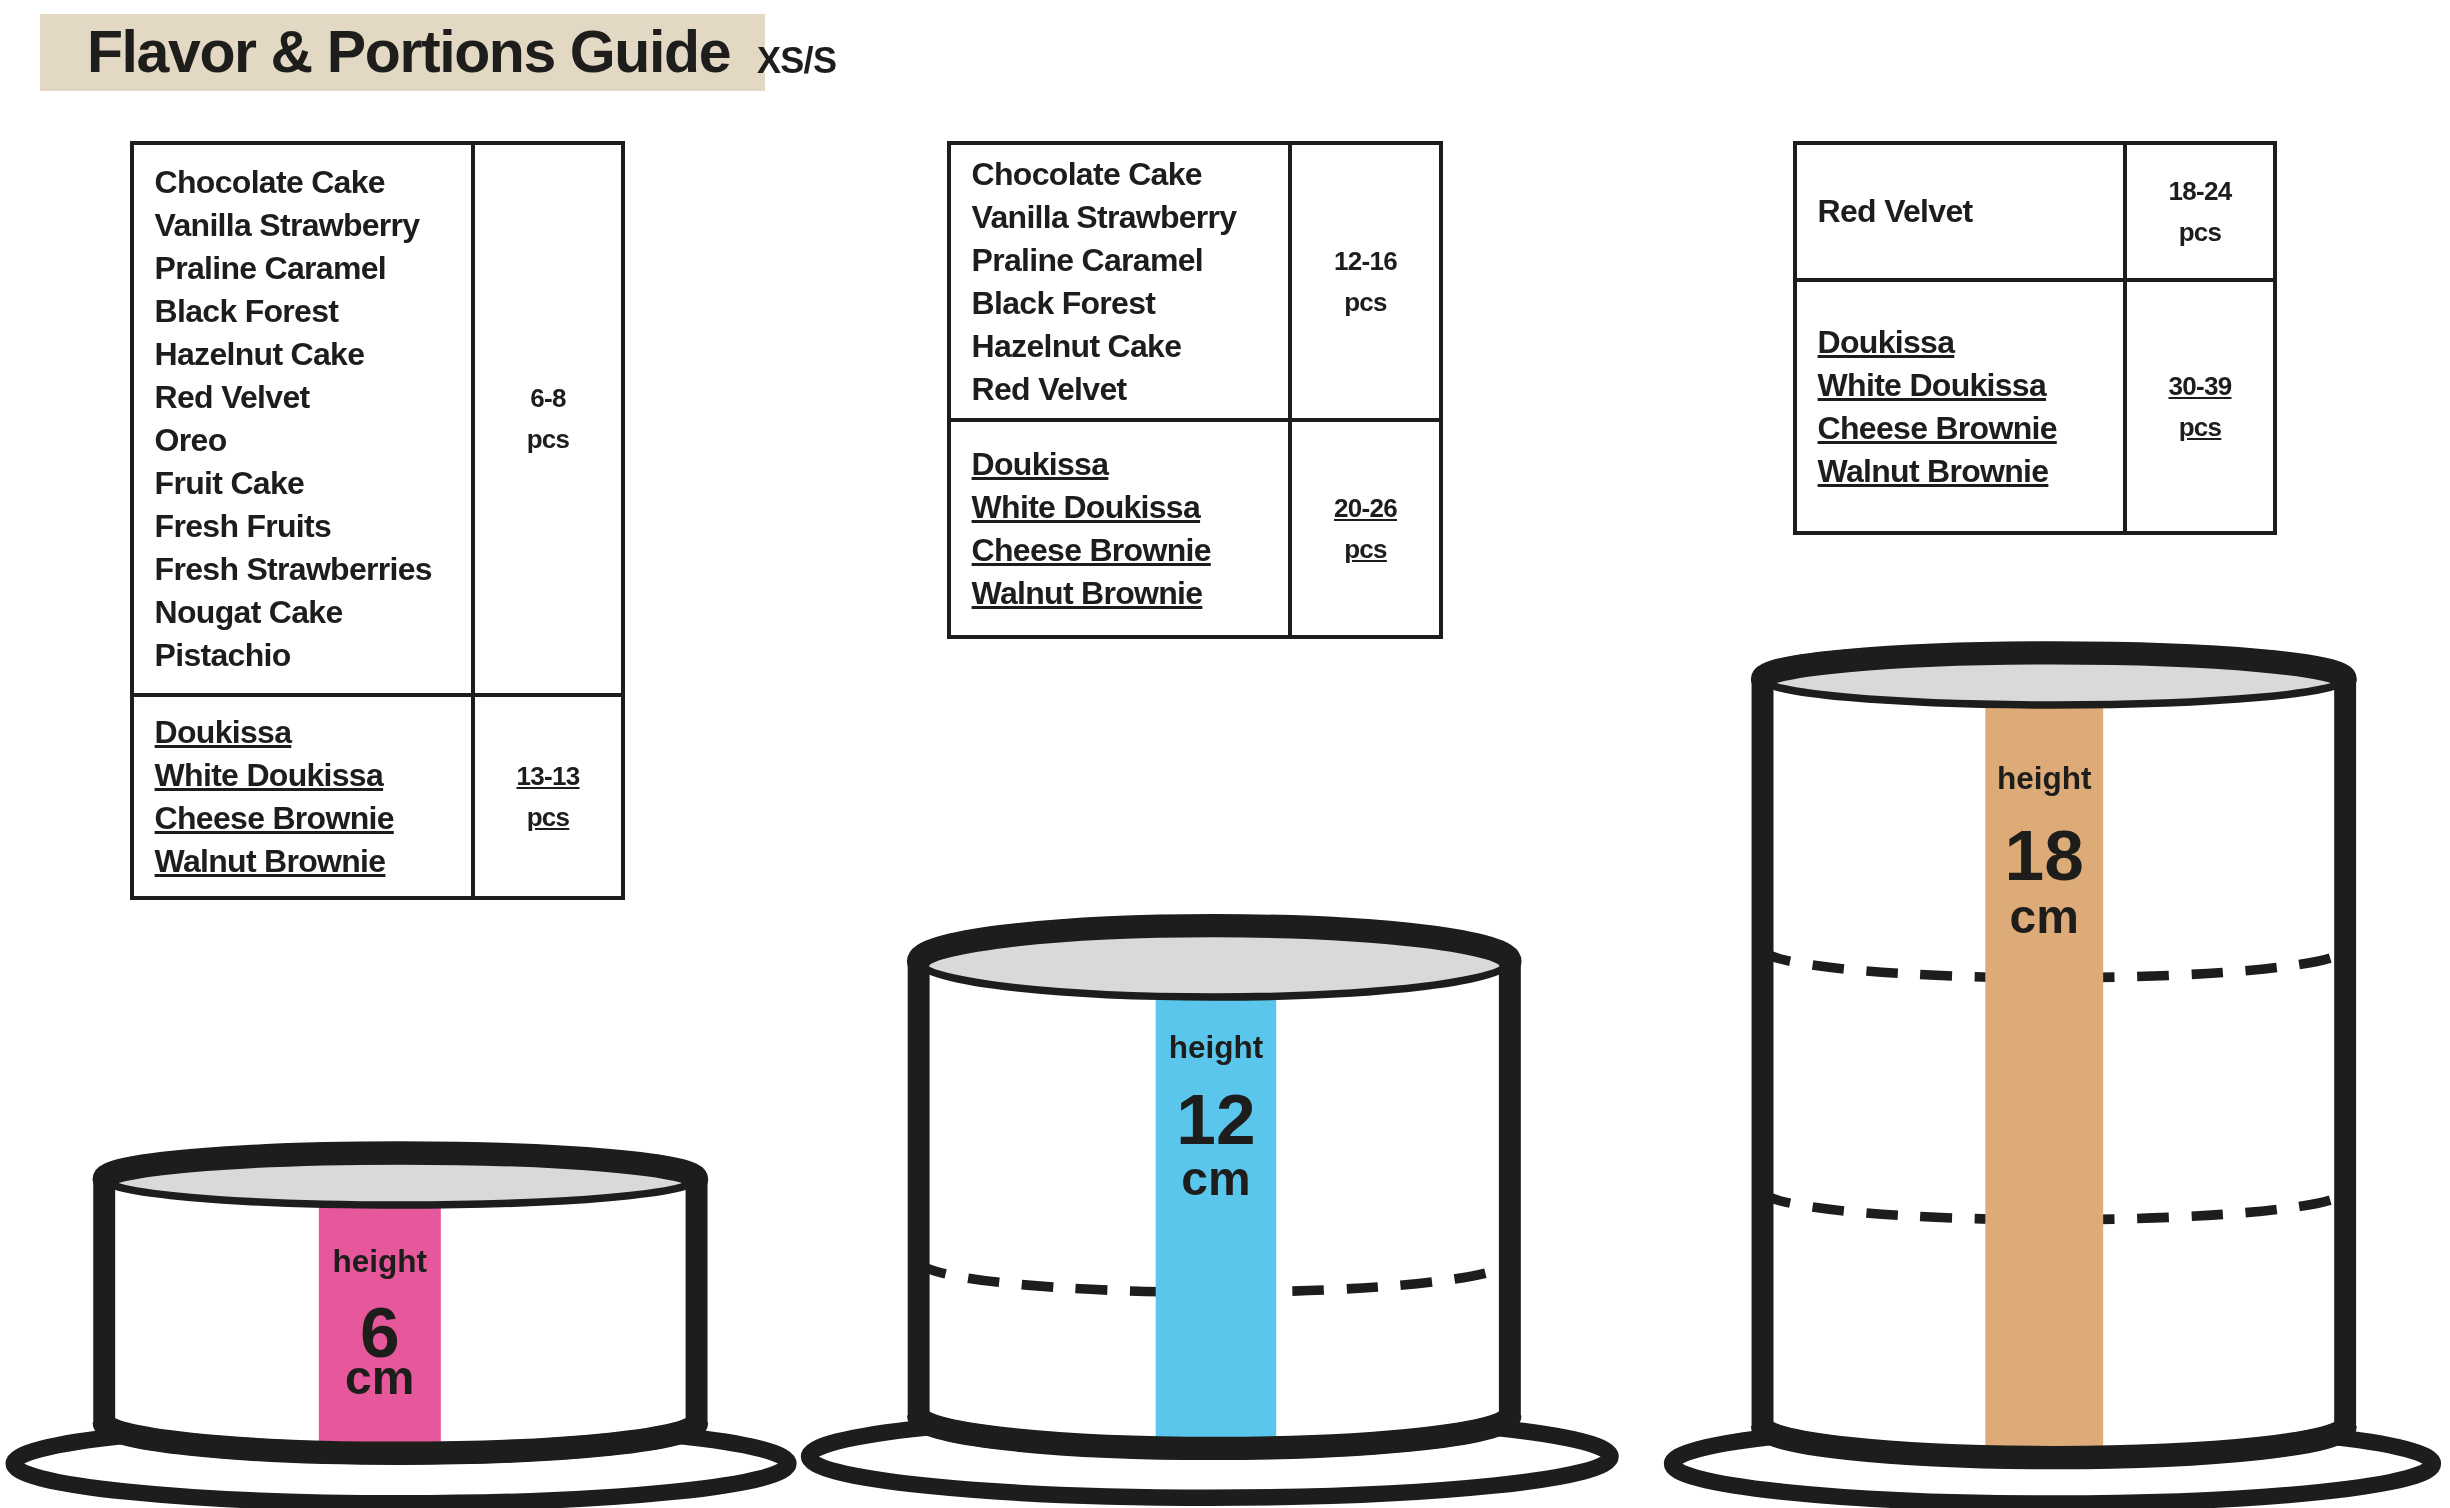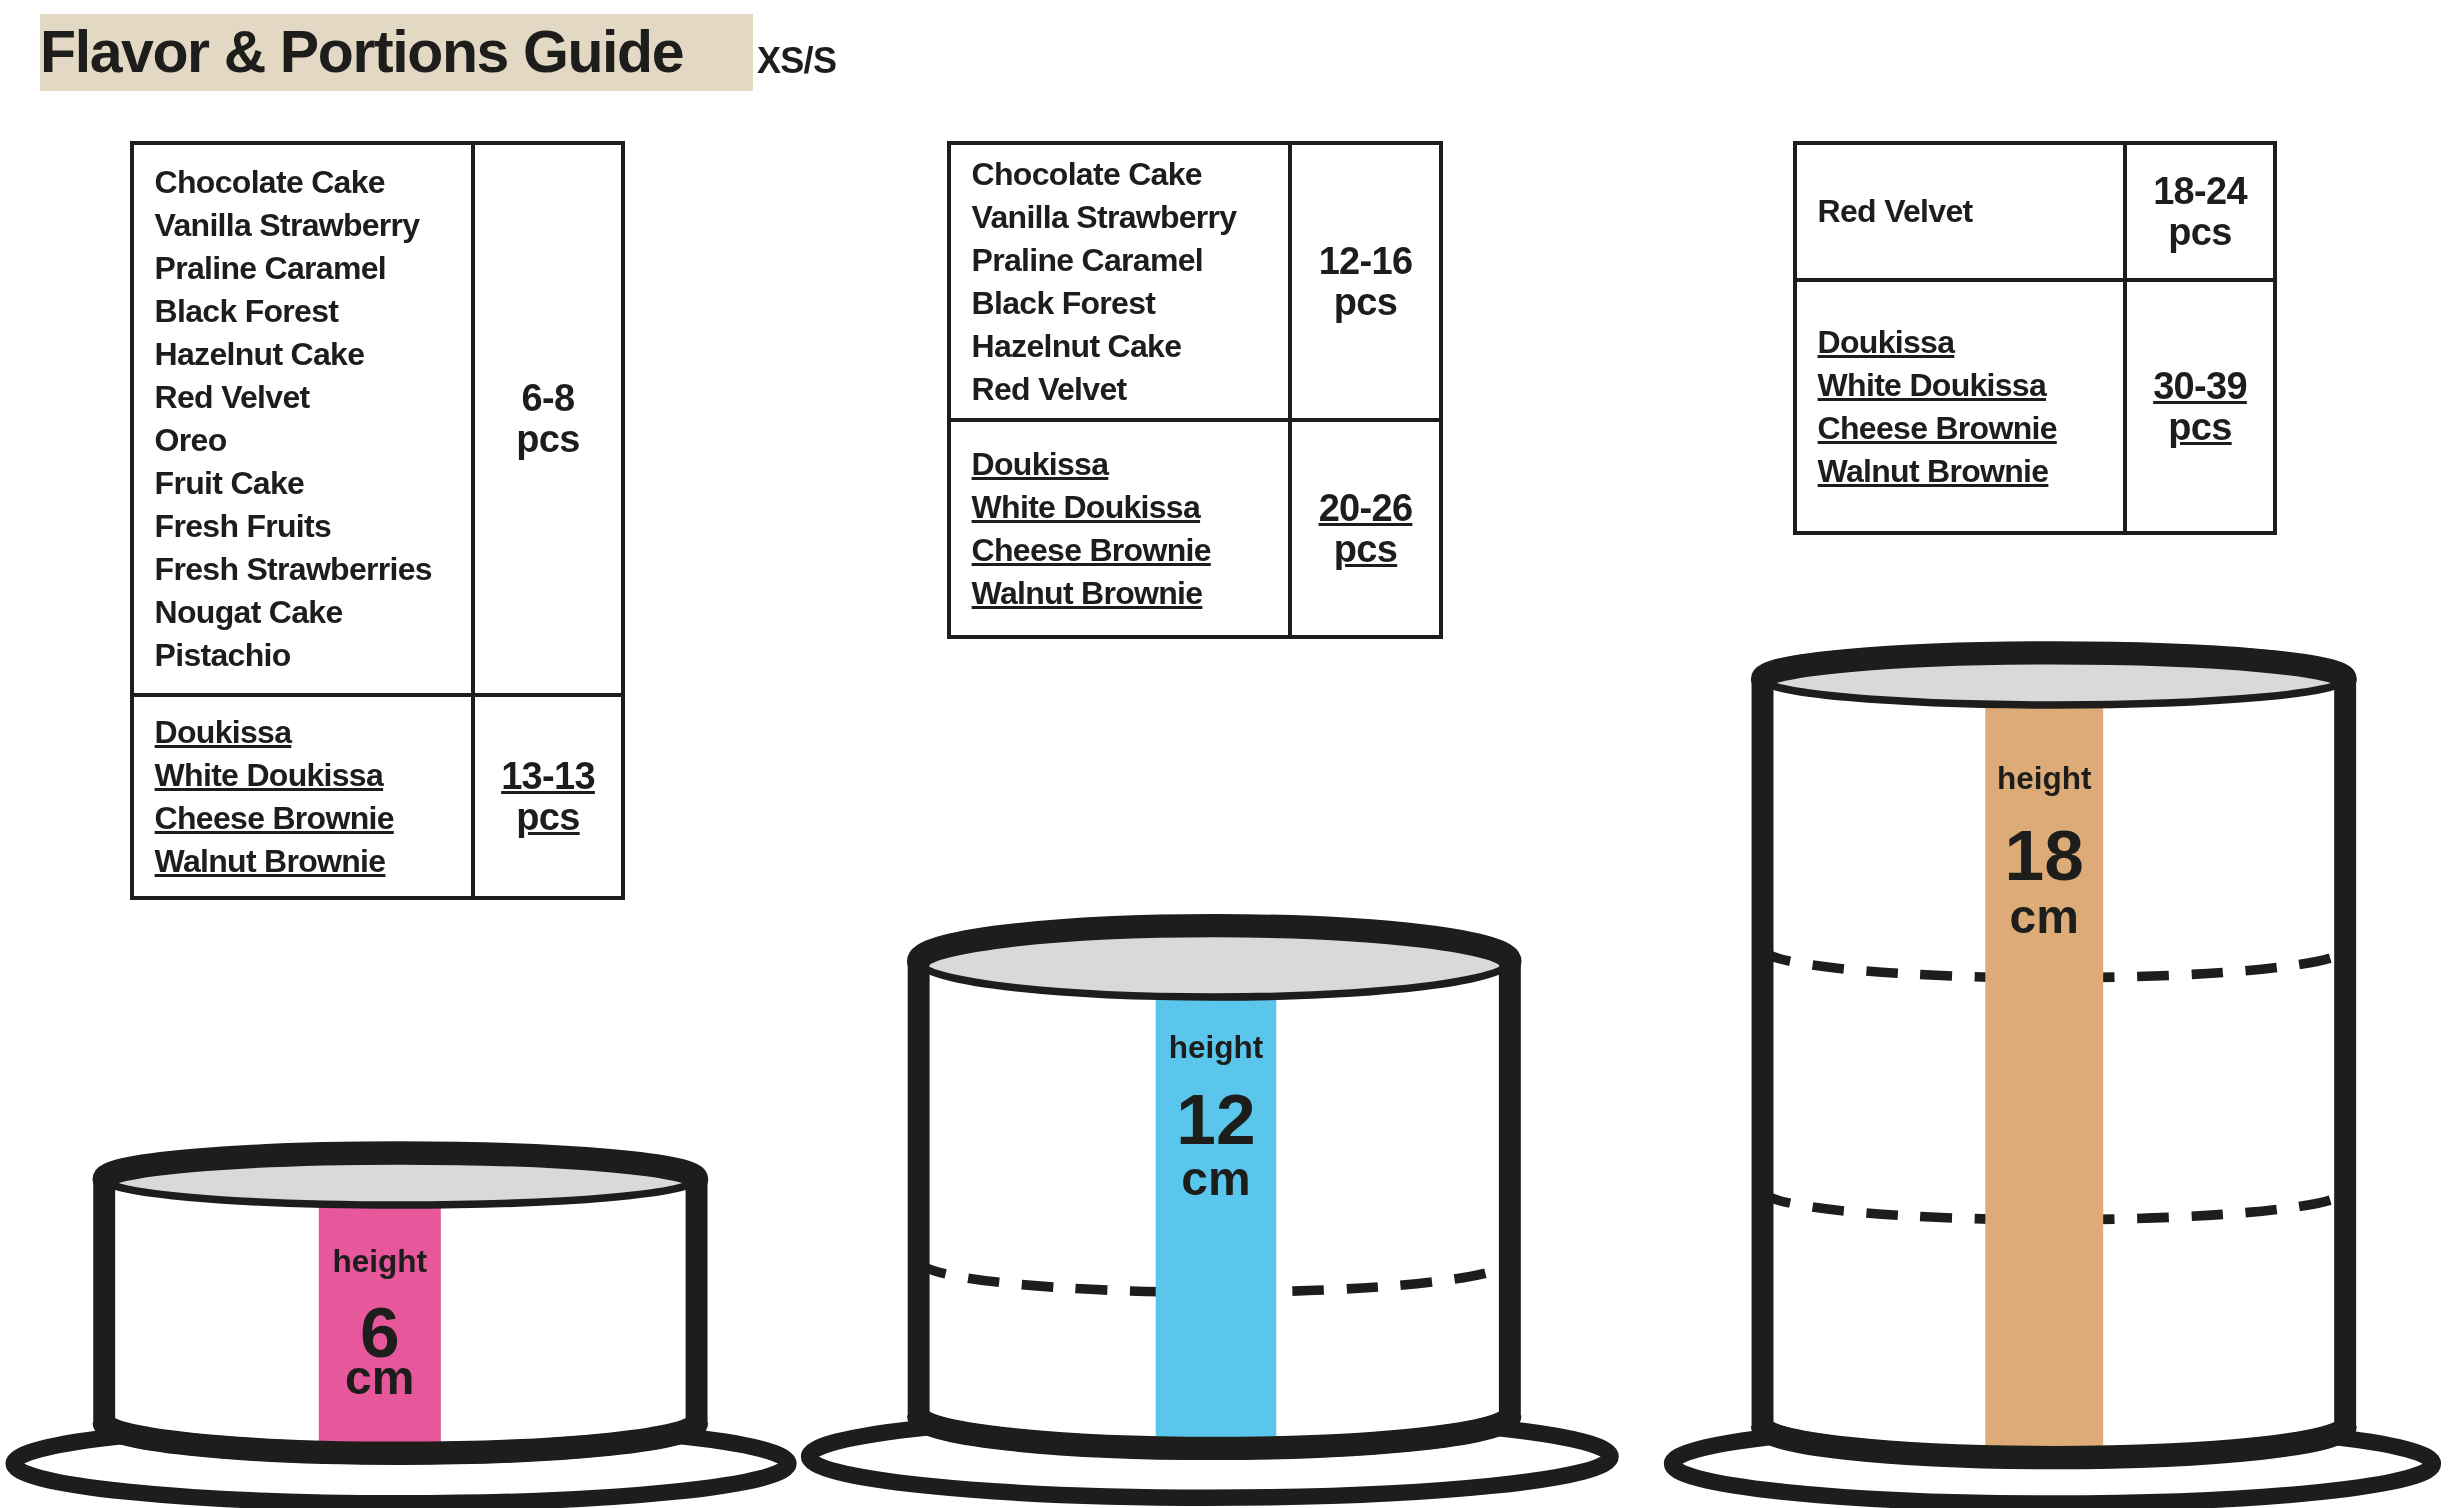--- a/index.html
+++ b/index.html
@@ -11,21 +11,21 @@
     font-family:"Liberation Sans",sans-serif;
     font-weight:700;
     color:#1d1d1b;
   }
   .abs{position:absolute;}
 
   
   .title-bar{
     left:40px;top:13.7px;width:713px;height:77px;
     background:#e3d8c3;
-    display:flex;align-items:center;justify-content:flex-start;
+    display:flex;align-items:center;justify-content:center;padding-left:12px;
   }
   .title-text{
     font-size:59px;letter-spacing:-1.4px;white-space:nowrap;
   }
   .size-tag{
     left:757px;top:40px;height:38px;
     font-size:36px;letter-spacing:-0.7px;
   }
 
   
@@ -41,21 +41,21 @@
   .flavors{
     border-right:4.8px solid #1d1d1b;
     display:flex;align-items:center;
     padding-left:20.6px;padding-right:2.7px;
     font-size:32px;line-height:43px;letter-spacing:-0.7px;
     white-space:pre-line;
   }
   .pcs{
     display:flex;flex-direction:column;
     align-items:center;justify-content:center;
-    font-size:38px;line-height:41px;letter-spacing:-0.7px;
+    font-size:26px;line-height:41px;letter-spacing:-0.7px;
     text-align:center;
   }
 
   
   .cake-label{
     width:521px;
     text-align:center;white-space:nowrap;
     font-size:93px;letter-spacing:-1.4px;
   }
   .cake-label .count{margin-right:40px;}

